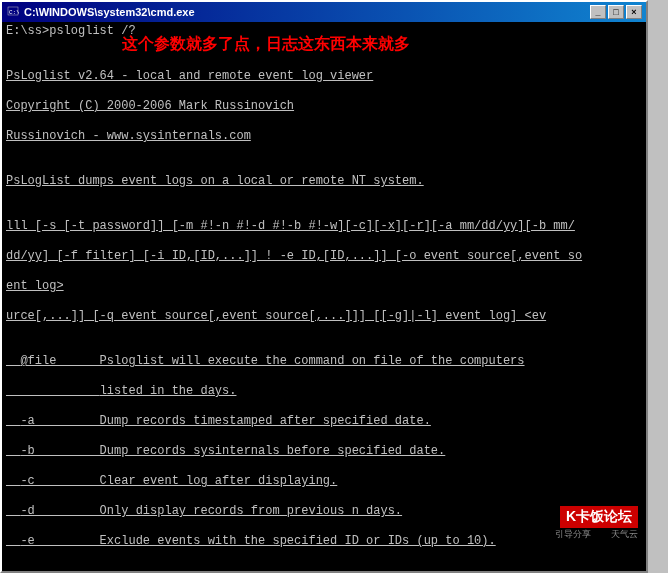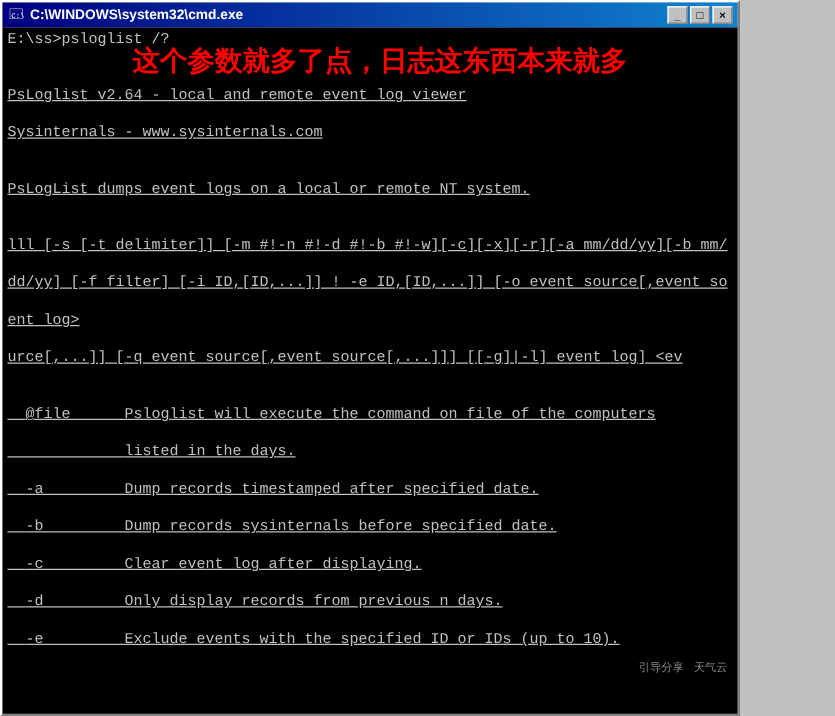--- a/index.html
+++ b/index.html
@@ -7,21 +7,21 @@
       width: 668px;
       height: 573px;
       background: #c0c0c0;
       font-family: Arial, sans-serif;
       font-size: 12px;
       overflow: hidden;
     }
 
     
     .window {
-      width: 592px;
+      width: 648px;
       height: 573px;
       border: 2px solid #808080;
       border-top-color: #ffffff;
       border-left-color: #ffffff;
       display: flex;
       flex-direction: column;
     }
 
     .title-bar {
       background: linear-gradient(to right, #000080, #1084d0);
@@ -103,24 +103,24 @@
       color: #c0c0c0;
       line-height: 15px;
       white-space: pre-wrap;
       word-break: break-all;
     }
 
     
     .annotation {
       position: absolute;
       top: 12px;
-      left: 104px;
+      left: 120px;
       color: #ff0000;
       font-family: 'SimHei', Arial, sans-serif;
-      font-size: 22px;
+      font-size: 16px;
       font-weight: bold;
       z-index: 10;
       pointer-events: none;
     }
 
     
     .watermark {
       position: absolute;
       bottom: 30px;
       right: 8px;
@@ -137,21 +137,21 @@
       font-weight: bold;
       padding: 2px 6px;
       font-family: Arial, sans-serif;
     }
 
     .watermark-sub {
       color: #888;
       font-size: 9px;
       font-family: Arial, sans-serif;
       display: flex;
-      gap: 8px;
+      gap: 20px;
     }
 
     .cmd-line {
       display: block;
       text-decoration: underline;
     }
 
     .prompt-line {
       color: #c0c0c0;
     }
@@ -176,34 +176,36 @@
       <button class="title-btn">□</button>
       <button class="title-btn">×</button>
     </div>
   </div>
 
   <div class="cmd-area">
 
     <div class="annotation">这个参数就多了点，日志这东西本来就多</div>
 
     <div class="watermark">
+      <div class="watermark-logo">K卡饭论坛</div>
       <div class="watermark-sub">
         <span>引导分享</span>
         <span>天气云</span>
       </div>
     </div>
 
     <div class="cmd-content" id="cmd-content"><span class="prompt-line">E:\ss&gt;psloglist /?</span><span class="cmd-line">
 </span><span class="cmd-line">
 PsLoglist v2.64 - local and remote event log viewer</span><span class="cmd-line">
-Sysinternals - www.sysinternals.com</span><span class="cmd-line">
+Copyright (C) 2000-2006 Mark Russinovich</span><span class="cmd-line">
+Russinovich - www.sysinternals.com</span><span class="cmd-line">
 </span><span class="cmd-line">
 PsLogList dumps event logs on a local or remote NT system.</span><span class="cmd-line">
 </span><span class="cmd-line">
-lll [-s [-t delimiter]] [-m #!-n #!-d #!-b #!-w][-c][-x][-r][-a mm/dd/yy][-b mm/</span><span class="cmd-line">
+lll [-s [-t password]] [-m #!-n #!-d #!-b #!-w][-c][-x][-r][-a mm/dd/yy][-b mm/</span><span class="cmd-line">
 dd/yy] [-f filter] [-i ID,[ID,...]] ! -e ID,[ID,...]] [-o event source[,event so</span><span class="cmd-line">
 ent log&gt;</span><span class="cmd-line">
 urce[,...]] [-q event source[,event source[,...]]] [[-g]|-l] event log] &lt;ev</span><span class="cmd-line">
 </span><span class="cmd-line">
   @file      Psloglist will execute the command on file of the computers</span><span class="cmd-line">
              listed in the days.</span><span class="cmd-line">
   -a         Dump records timestamped after specified date.</span><span class="cmd-line">
   -b         Dump records sysinternals before specified date.</span><span class="cmd-line">
   -c         Clear event log after displaying.</span><span class="cmd-line">
   -d         Only display records from previous n days.</span><span class="cmd-line">

